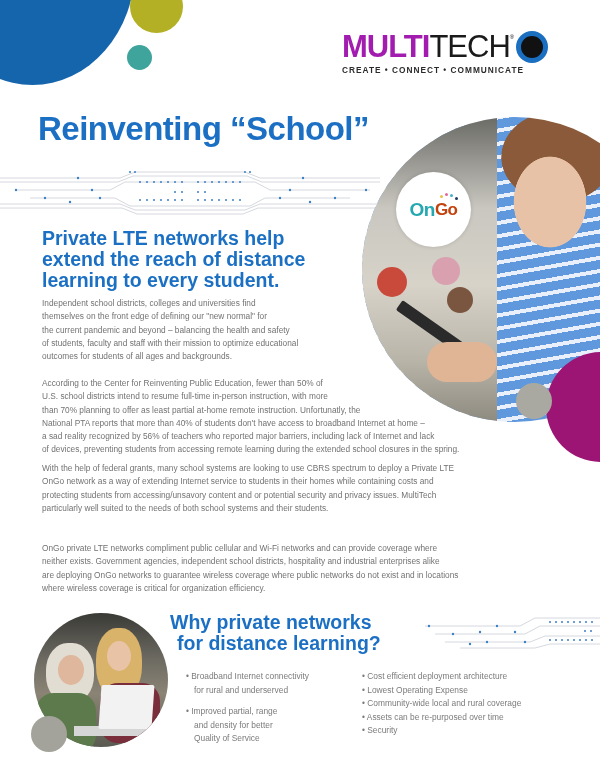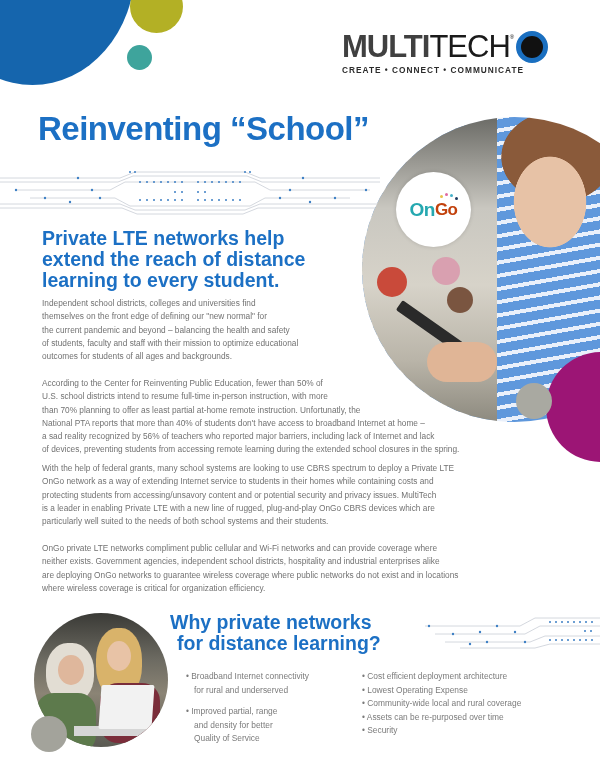--- a/index.html
+++ b/index.html
@@ -9,21 +9,21 @@
     .deco { position: absolute; border-radius: 50%; }
     .blob-blue { left: -70px; top: -150px; width: 205px; height: 235px; background: #1565ad; }
     .blob-olive { left: 130px; top: -20px; width: 53px; height: 53px; background: #b3b025; }
     .blob-teal { left: 127px; top: 45px; width: 25px; height: 25px; background: #3ea49c; }
     .blob-magenta { left: 546px; top: 352px; width: 110px; height: 110px; background: #9c1575; }
     .blob-grey1 { left: 516px; top: 383px; width: 36px; height: 36px; background: #a9a9a1; }
     .blob-grey2 { left: 31px; top: 716px; width: 36px; height: 36px; background: #a3a39b; }
 
     .logo { position: absolute; left: 342px; top: 30px; width: 235px; }
     .logo-word { display: flex; align-items: center; height: 33px; }
-    .logo-multi { font-weight: 900; font-size: 31px; color: #404040; letter-spacing: -1px; }
+    .logo-multi { font-weight: 900; font-size: 31px; color: #a21caf; letter-spacing: -1px; }
     .logo-tech { font-weight: 400; font-size: 31px; color: #1a1a1a; letter-spacing: -1px; }
     .logo-reg { font-size: 6px; color: #111; align-self: flex-start; margin-top: 4px; }
     .logo-o { width: 32px; height: 32px; border-radius: 50%; background: #111; border: 5px solid #1a6fc0; margin-left: 2px; }
     .logo-tag { font-size: 8.3px; font-weight: 700; color: #2b2b2b; letter-spacing: 1px; margin-top: 2px; }
 
     .title { position: absolute; left: 38px; top: 110px; font-size: 33px; font-weight: 700; color: #1c70c4; letter-spacing: -0.5px; }
 
     .circuit { position: absolute; }
     .circuit-top { left: 0; top: 170px; width: 380px; height: 45px; }
     .circuit-mid { left: 425px; top: 612px; width: 175px; height: 40px; }
@@ -199,21 +199,20 @@
   <span>than 70% planning to offer as least partial at-home remote instruction. Unfortunatly, the</span>
   <span>National PTA reports that more than 40% of students don't have access to broadband Internet at home –</span>
   <span>a sad reality recognized by 56% of teachers who reported major barriers, including lack of Internet and lack</span>
   <span>of devices, preventing students from accessing remote learning during the extended school closures in the spring.</span>
 </div>
 
 <div class="para p3">
   <span>With the help of federal grants, many school systems are looking to use CBRS spectrum to deploy a Private LTE</span>
   <span>OnGo network as a way of extending Internet service to students in their homes while containing costs and</span>
   <span>protecting students from accessing/unsavory content and or potential security and privacy issues. MultiTech</span>
-  <span>is a leader in enabling Private LTE with a new line of rugged, plug-and-play OnGo CBRS devices which are</span>
   <span>particularly well suited to the needs of both school systems and their students.</span>
 </div>
 
 <div class="para p4">
   <span>OnGo private LTE networks compliment public cellular and Wi-Fi networks and can provide coverage where</span>
   <span>neither exists. Government agencies, independent school districts, hospitality and industrial enterprises alike</span>
   <span>are deploying OnGo networks to guarantee wireless coverage where public networks do not exist and in locations</span>
   <span>where wireless coverage is critical for organization efficiency.</span>
 </div>
 

